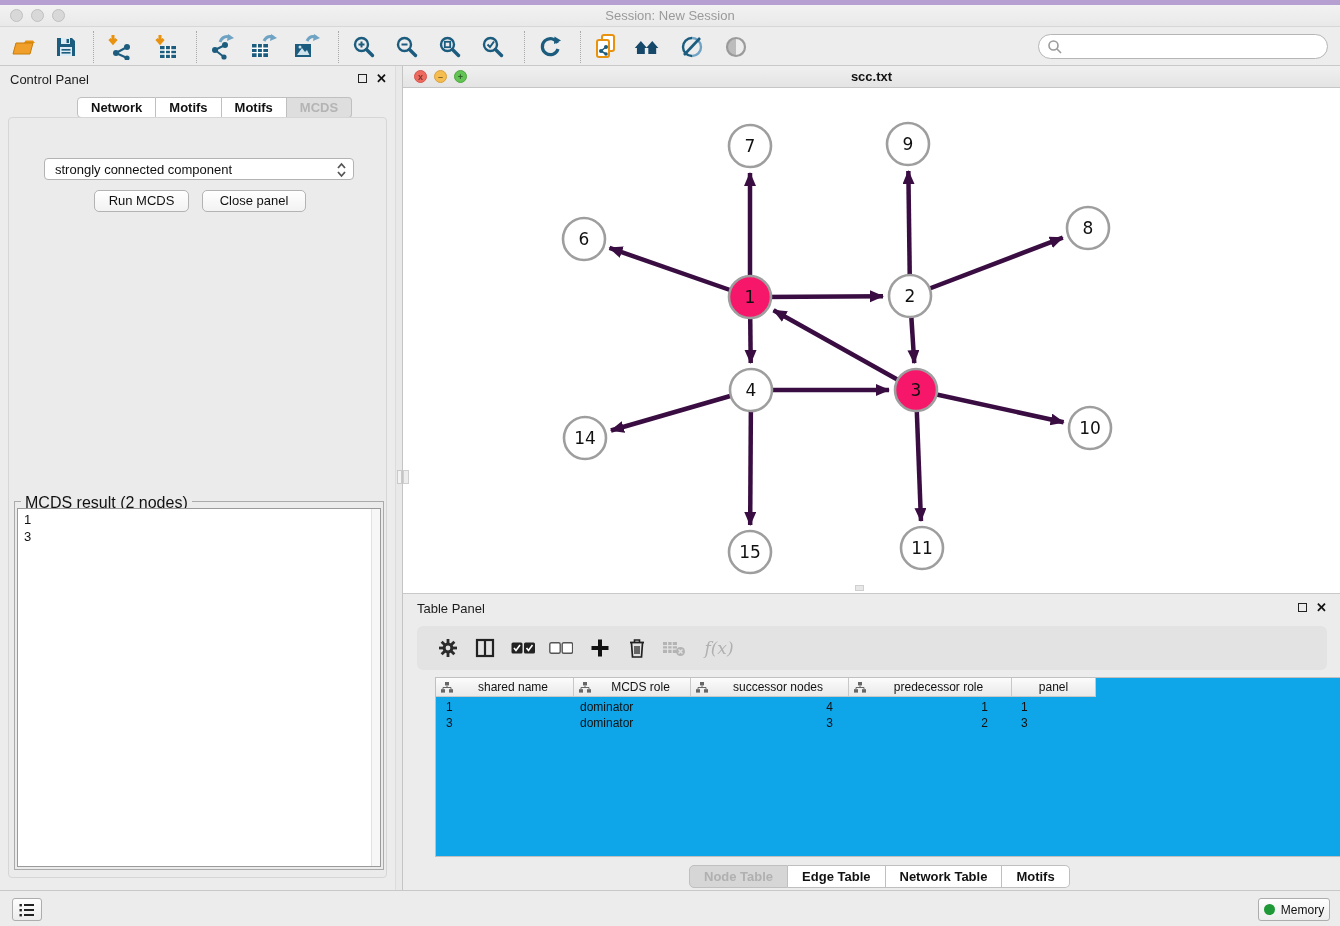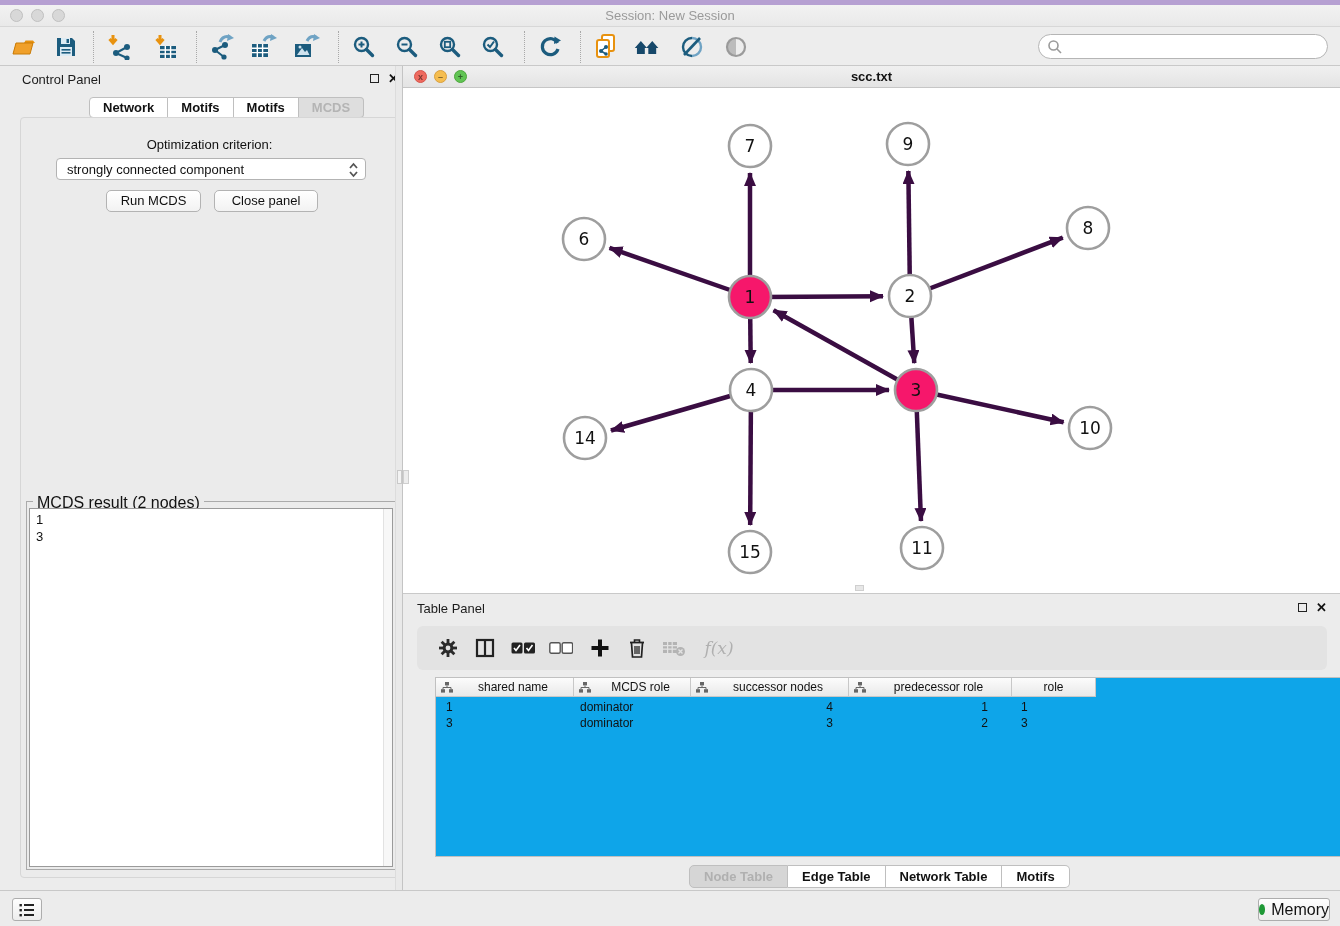--- a/index.html
+++ b/index.html
@@ -14,21 +14,21 @@
   .app-title { position:absolute; left:0; top:3px; width:100%; text-align:center; font-size:13px; color:#9a9a9a; }
 
   
   .toolbar { position:absolute; left:0; top:26px; width:1340px; height:40px; background:#ededed; border-top:1px solid #d7d7d7; border-bottom:1px solid #c9c9c9; }
   .tbi { position:absolute; top:6px; width:28px; height:28px; display:flex; align-items:center; justify-content:center; cursor:pointer; }
   .tsep { position:absolute; top:4px; height:32px; width:0; border-left:1px dotted #a9a9a9; }
   .search-box { position:absolute; right:12px; top:7px; width:290px; height:25px; background:#fff; border:1px solid #b5b5b5; border-radius:13px; display:flex; align-items:center; padding-left:8px; }
   .search-box input { border:none; outline:none; flex:1; height:20px; font-size:13px; background:transparent; font-family:"Liberation Sans", sans-serif; }
 
   
-  .control-panel { position:absolute; left:12px; top:66px; width:395px; height:824px; background:#ececec; }
+  .control-panel { position:absolute; left:0; top:66px; width:395px; height:824px; background:#ececec; }
   .cp-head { position:absolute; left:10px; top:6px; font-size:13px; color:#1c1c1c; }
   .panel-btns { position:absolute; display:flex; gap:9px; align-items:center; }
   .float-ic { width:9px; height:9px; border:1.6px solid #222; }
   .close-ic { font-size:13px; font-weight:bold; color:#111; line-height:11px; }
   .cp-tabs { position:absolute; left:77px; top:31px; display:flex; }
   .ctab { height:21px; padding:0 13px; font-size:13px; font-weight:600; color:#111; background:#fff; border:1px solid #bfbfbf; border-left:none; line-height:19px; cursor:pointer; }
   .ctab:first-child { border-left:1px solid #bfbfbf; border-radius:4px 0 0 4px; }
   .ctab:last-child { border-radius:0 4px 4px 0; }
   .ctab.active { background:#dedede; color:#b4b4b4; }
   .cp-body { position:absolute; left:8px; top:51px; width:379px; height:761px; background:#ebebeb; border:1px solid #d6d6d6; border-radius:4px; }
@@ -74,21 +74,21 @@
   .tp-tabs { position:absolute; left:286px; top:271px; display:flex; }
   .ttab { height:23px; padding:0 14px; font-size:13px; font-weight:600; color:#111; background:#fff; border:1px solid #bfbfbf; border-left:none; line-height:21px; cursor:pointer; }
   .ttab:first-child { border-left:1px solid #bfbfbf; border-radius:5px 0 0 5px; }
   .ttab:last-child { border-radius:0 5px 5px 0; }
   .ttab.active { background:#d6d6d6; color:#b0b0b0; }
 
   
   .statusbar { position:absolute; left:0; top:890px; width:1340px; height:36px; background:#ececec; border-top:1px solid #c8c8c8; }
   .sb-btn { position:absolute; top:7px; height:23px; background:linear-gradient(#fefefe,#ededed); border:1px solid #adadad; border-radius:3px; display:flex; align-items:center; justify-content:center; cursor:pointer; }
   .mem-dot { width:11px; height:11px; border-radius:50%; background:#1f9937; margin-right:6px; }
-  .mem-label { font-size:16px; color:#111; }
+  .mem-label { font-size:12px; color:#111; }
 </style>
 </head>
 <body>
 
 <div id="app">
 
   <div class="top-strip"></div>
   <div class="titlebar">
     <div class="tl-group">
       <div class="tl"></div>
@@ -241,21 +241,20 @@
       <div class="float-ic"></div>
       <div class="close-ic">✕</div>
     </div>
     <div class="cp-tabs" id="cp-tabs">
         <div class="ctab">Network</div>
         <div class="ctab">Motifs</div>
         <div class="ctab">Motifs</div>
         <div class="ctab active">MCDS</div>
       </div>
     <div class="cp-body"></div>
-    <div class="opt-label">Optimization criterion:</div>
     <div class="criterion">
       <span>strongly connected component</span>
       <svg class="spin" width="11" height="16" viewBox="0 0 11 16">
           <path d="M2 6 L5.5 2 L9 6" stroke="#555" stroke-width="1.8" fill="none"></path>
           <path d="M2 10 L5.5 14 L9 10" stroke="#555" stroke-width="1.8" fill="none"></path>
         </svg>
     </div>
     <div class="cp-btn" style="left:94px; width:95px;">Run MCDS</div>
     <div class="cp-btn" style="left:202px; width:104px;">Close panel</div>
     <div class="fieldset">
@@ -453,21 +452,21 @@
           <div class="th" style="width: 163px;">
             <svg class="hicon" width="12" height="11" viewBox="0 0 12 11">
               <rect x="4" y="0" width="4" height="3.4" fill="#666"></rect>
               <rect x="0" y="7.2" width="4" height="3.4" fill="#666"></rect>
               <rect x="8" y="7.2" width="4" height="3.4" fill="#666"></rect>
               <path d="M6 3.4 V5.5 M2 7.2 V5.5 H10 V7.2" stroke="#666" fill="none"></path>
             </svg>
             <span class="lbl">predecessor role</span>
           </div>
           <div class="th" style="width: 84px;">
-            <span class="lbl">role</span>
+            <span class="lbl">panel</span>
           </div>
         </div>
       <div id="tbody">
           <div class="trow" style="top: 21px;">
             <div class="td" style="width: 138px; text-align: left; padding-left: 10px;">1</div>
             <div class="td" style="width: 117px; text-align: left; padding-left: 6px;">dominator</div>
             <div class="td" style="width: 158px; text-align: right; padding-right: 16px;">4</div>
             <div class="td" style="width: 163px; text-align: right; padding-right: 24px;">1</div>
             <div class="td" style="width: 84px; text-align: left; padding-left: 9px;">1</div>
           </div>

